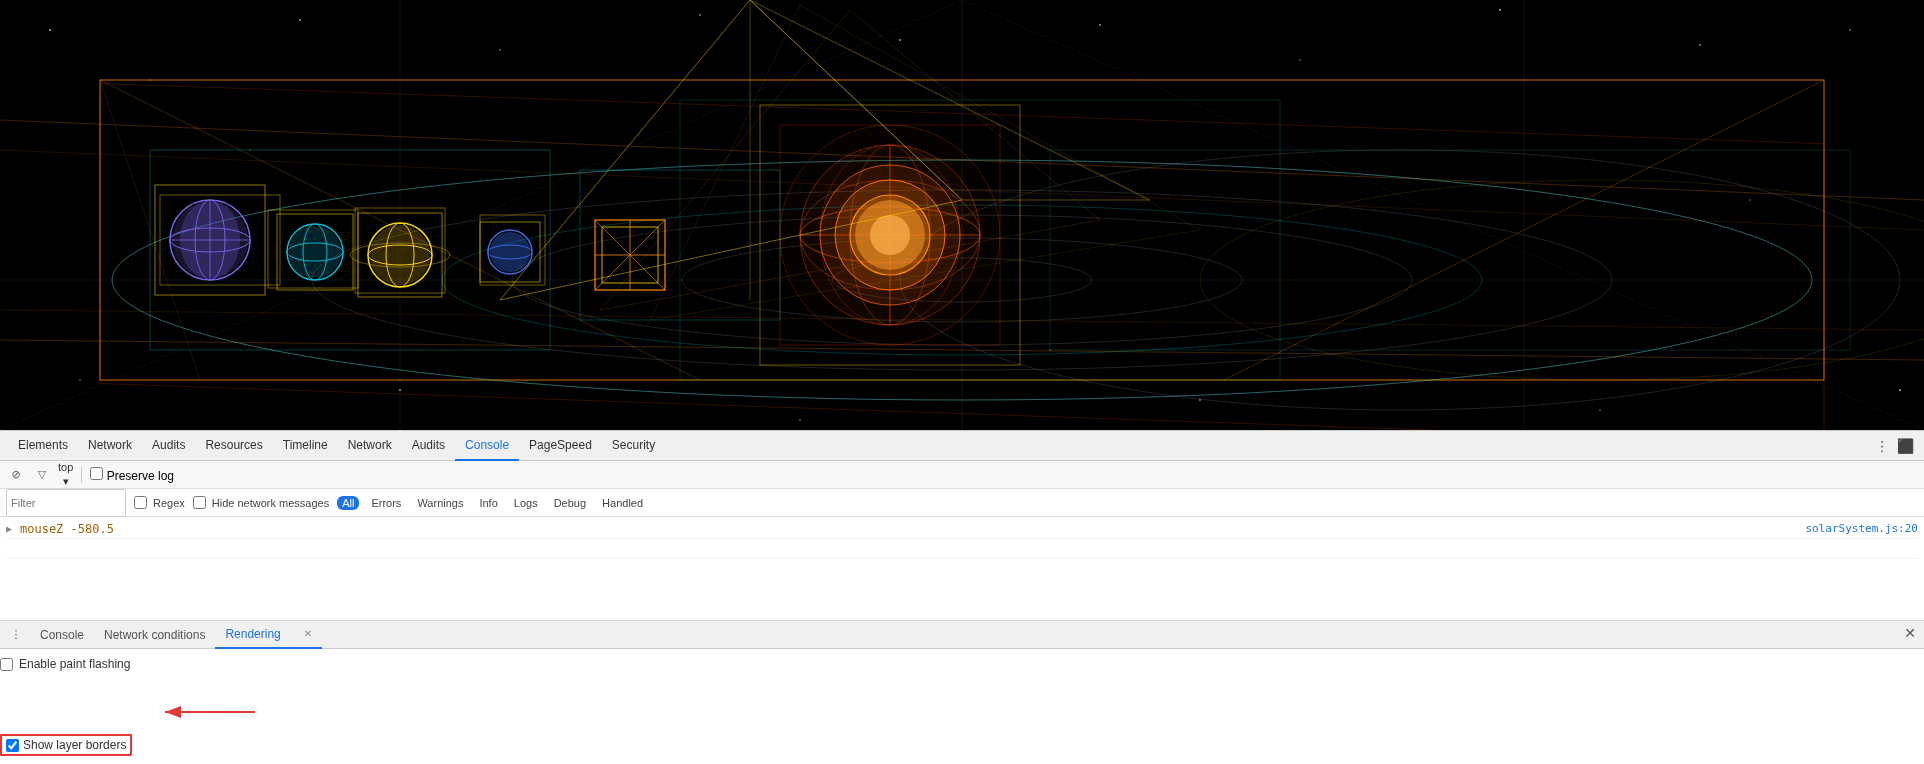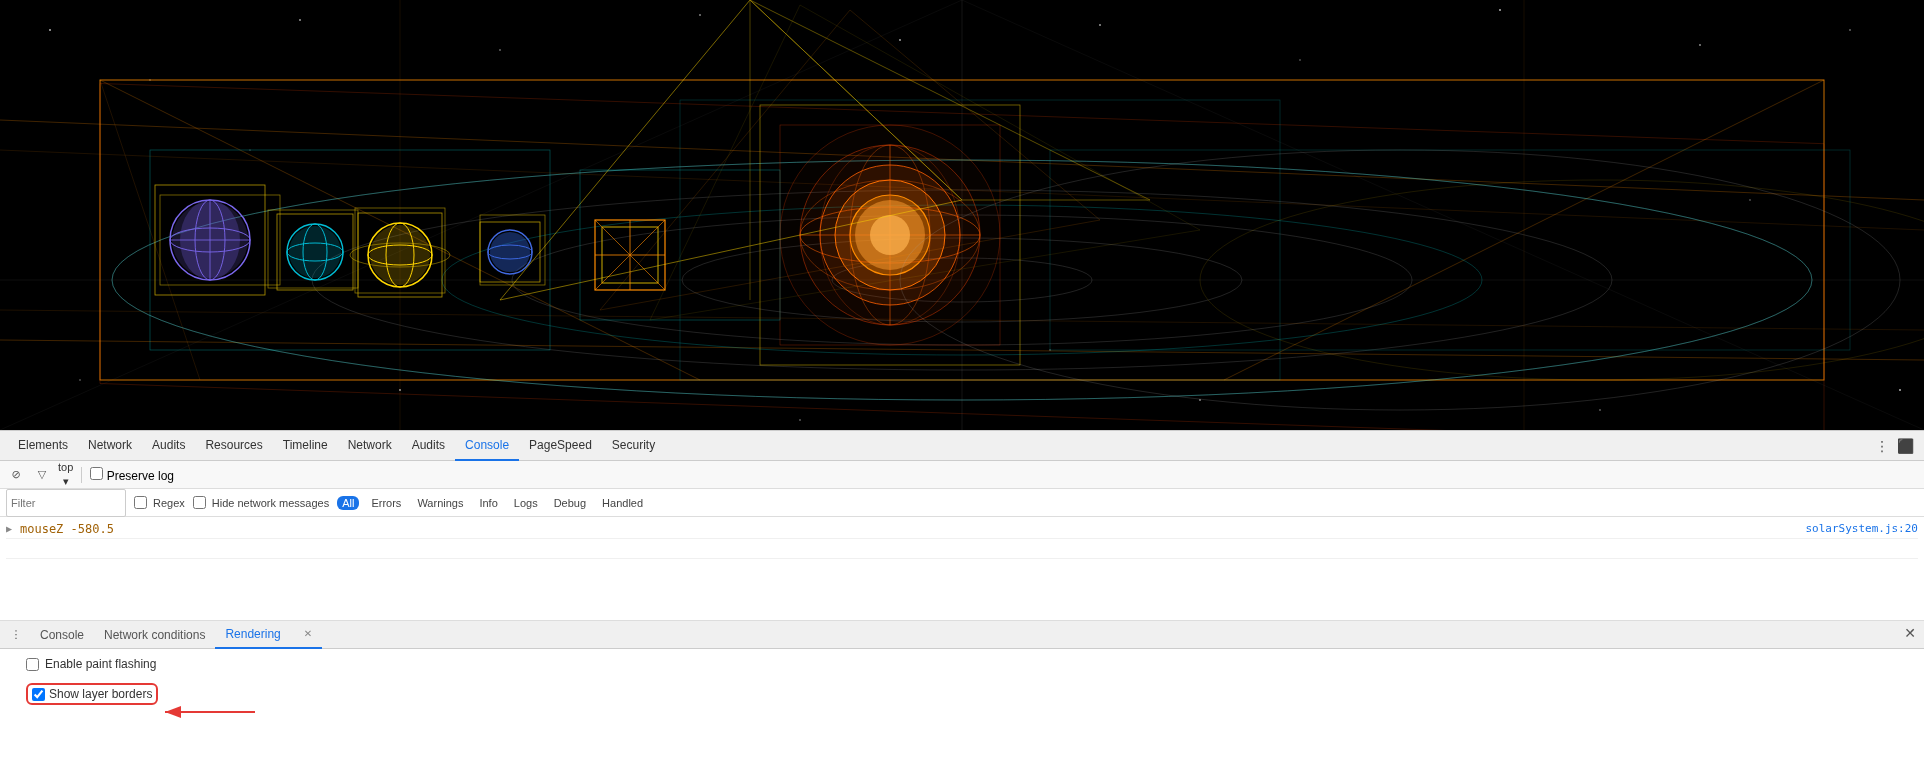--- a/index.html
+++ b/index.html
@@ -211,43 +211,44 @@
       font-size: 10px;
       margin-left: 4px;
       color: #888;
       cursor: pointer;
     }
 
     
     #rendering-panel {
       background: #fff;
       flex: 1;
-      padding: 8px 26px;
+      padding: 8px 0;
       display: flex;
       flex-direction: column;
-      gap: 12px;
+      gap: 18px;
+      justify-content: space-between;
     }
 
     .rendering-option {
       display: flex;
       align-items: center;
       gap: 6px;
       font-size: 12px;
       color: #333;
     }
 
     .rendering-option input[type=checkbox] {
       width: 13px;
       height: 13px;
       cursor: pointer;
     }
 
     .highlight-box {
       border: 2px solid #e53935;
-      border-radius: 6px;
+      border-radius: 1px;
       padding: 2px 4px;
       display: flex;
       align-items: center;
       gap: 4px;
     }
 
     .red-arrow {
       position: absolute;
       left: 130px;
       bottom: 28px;

